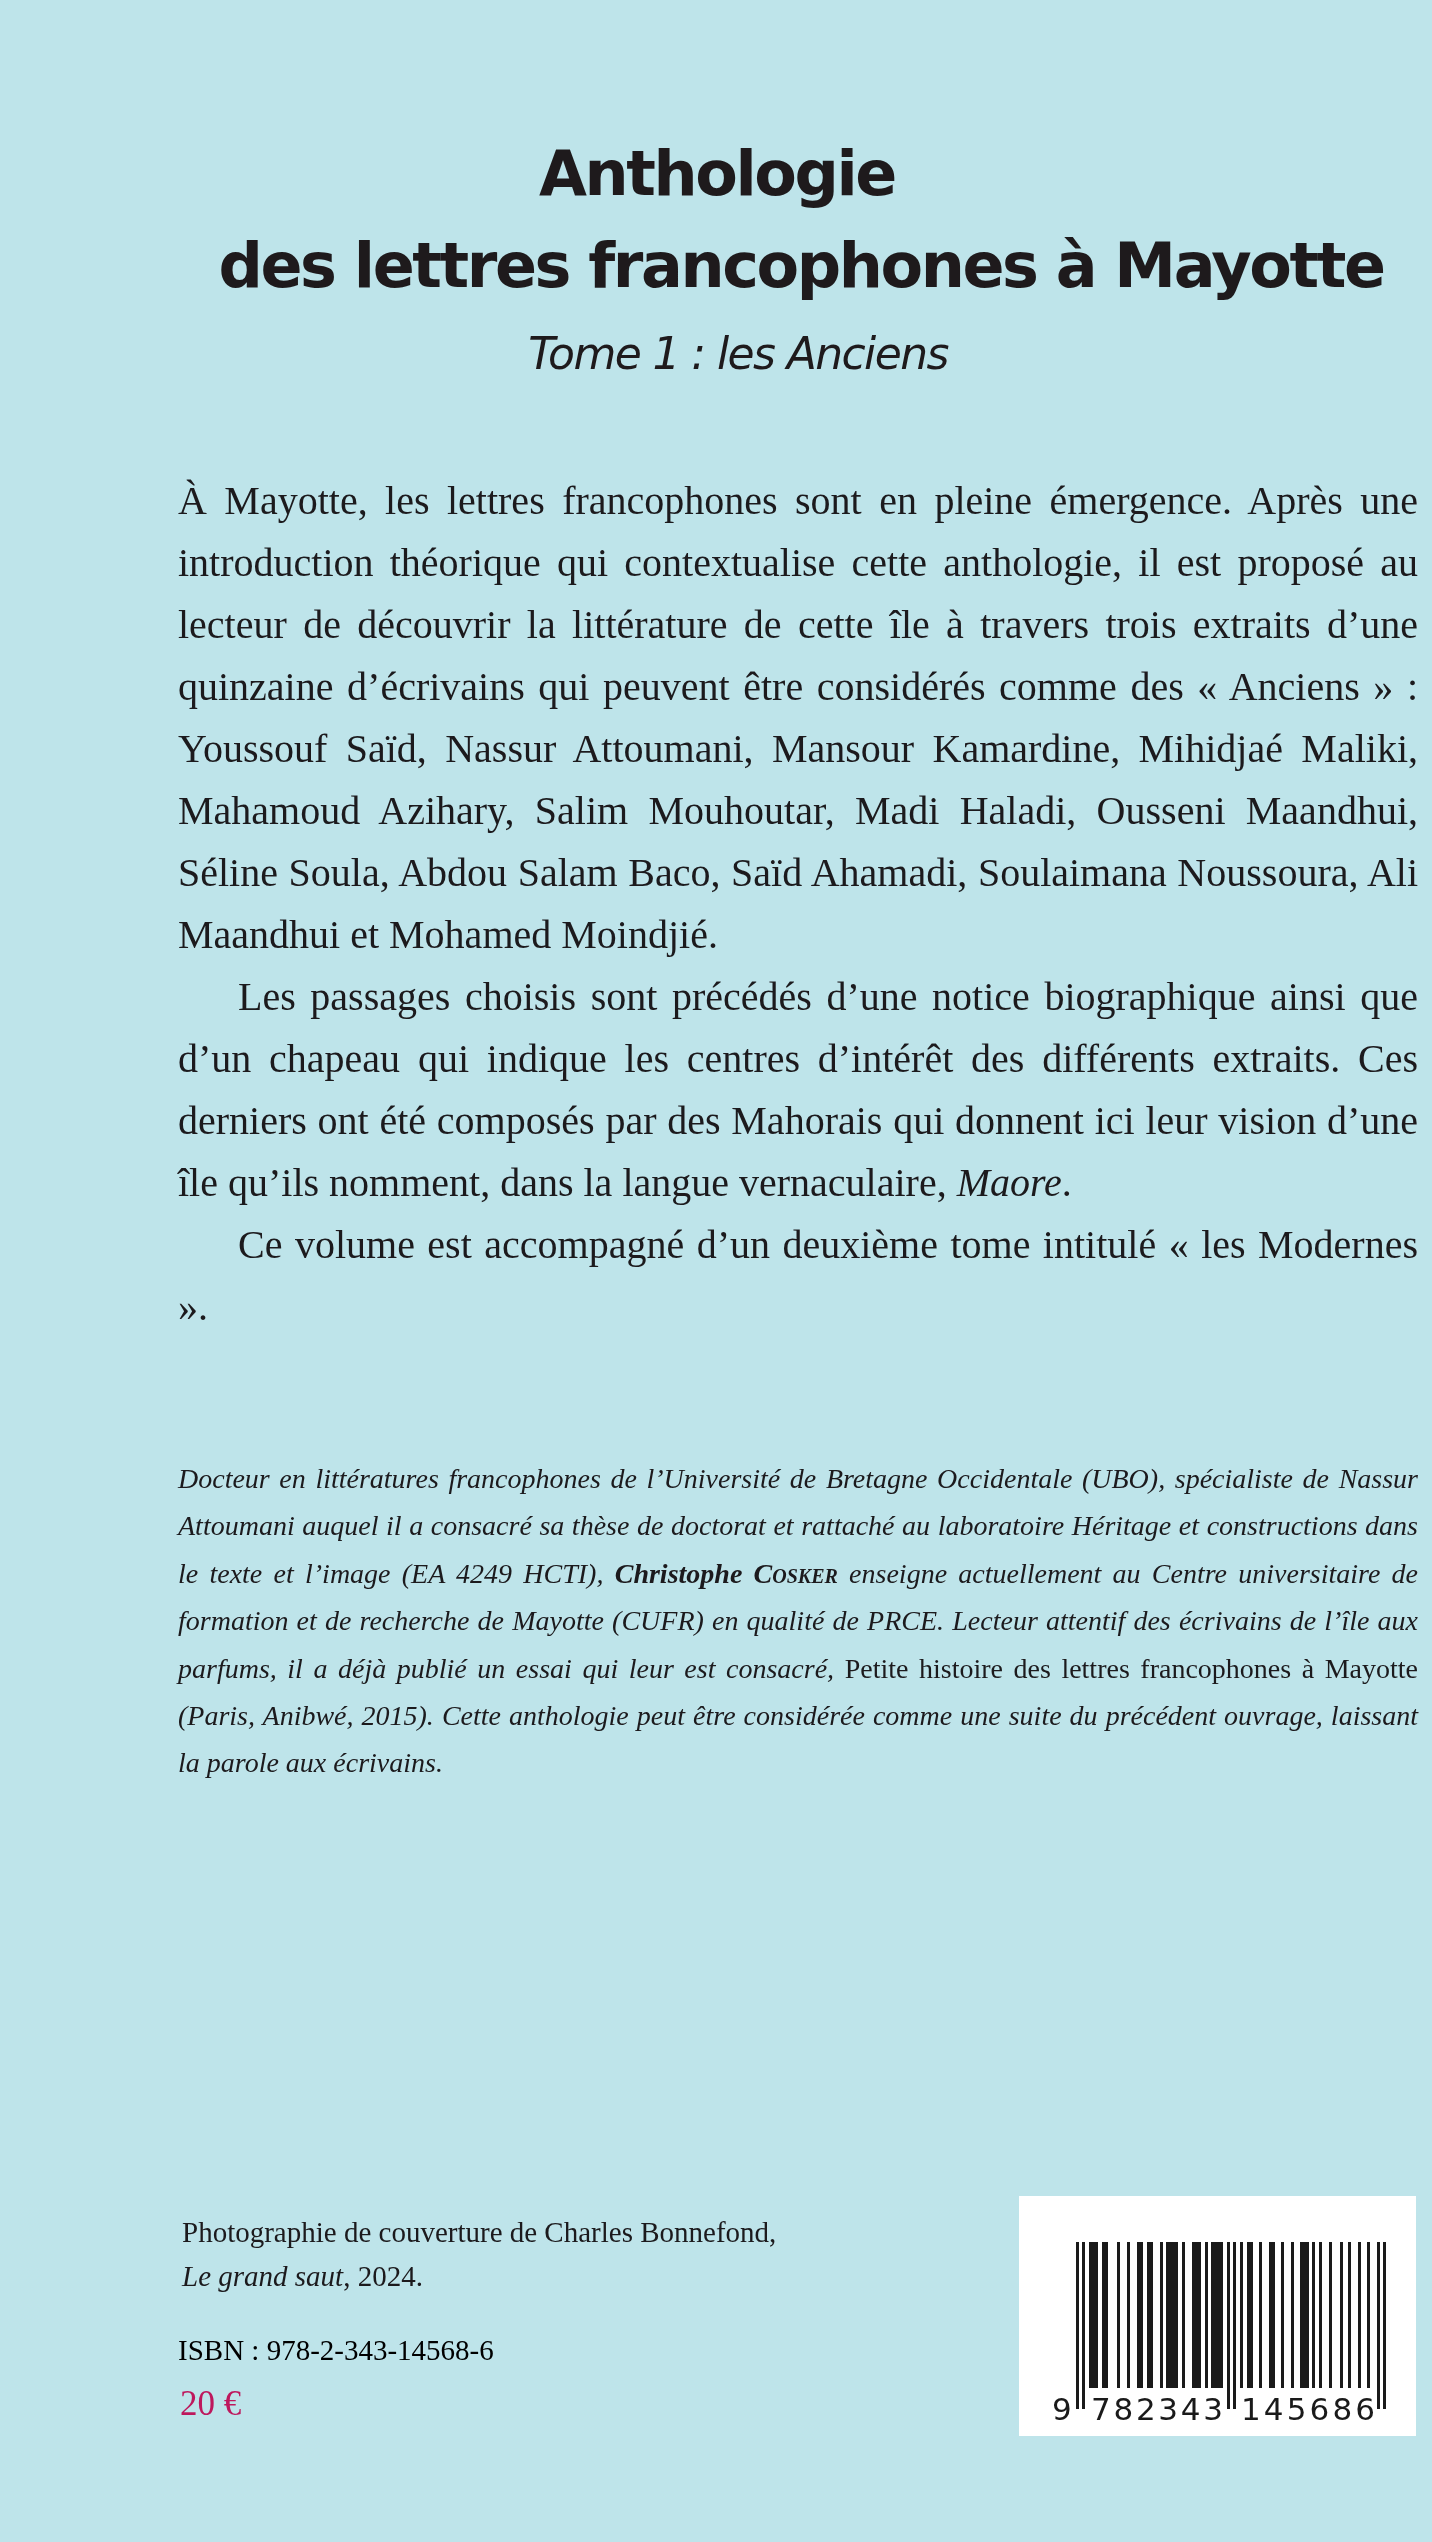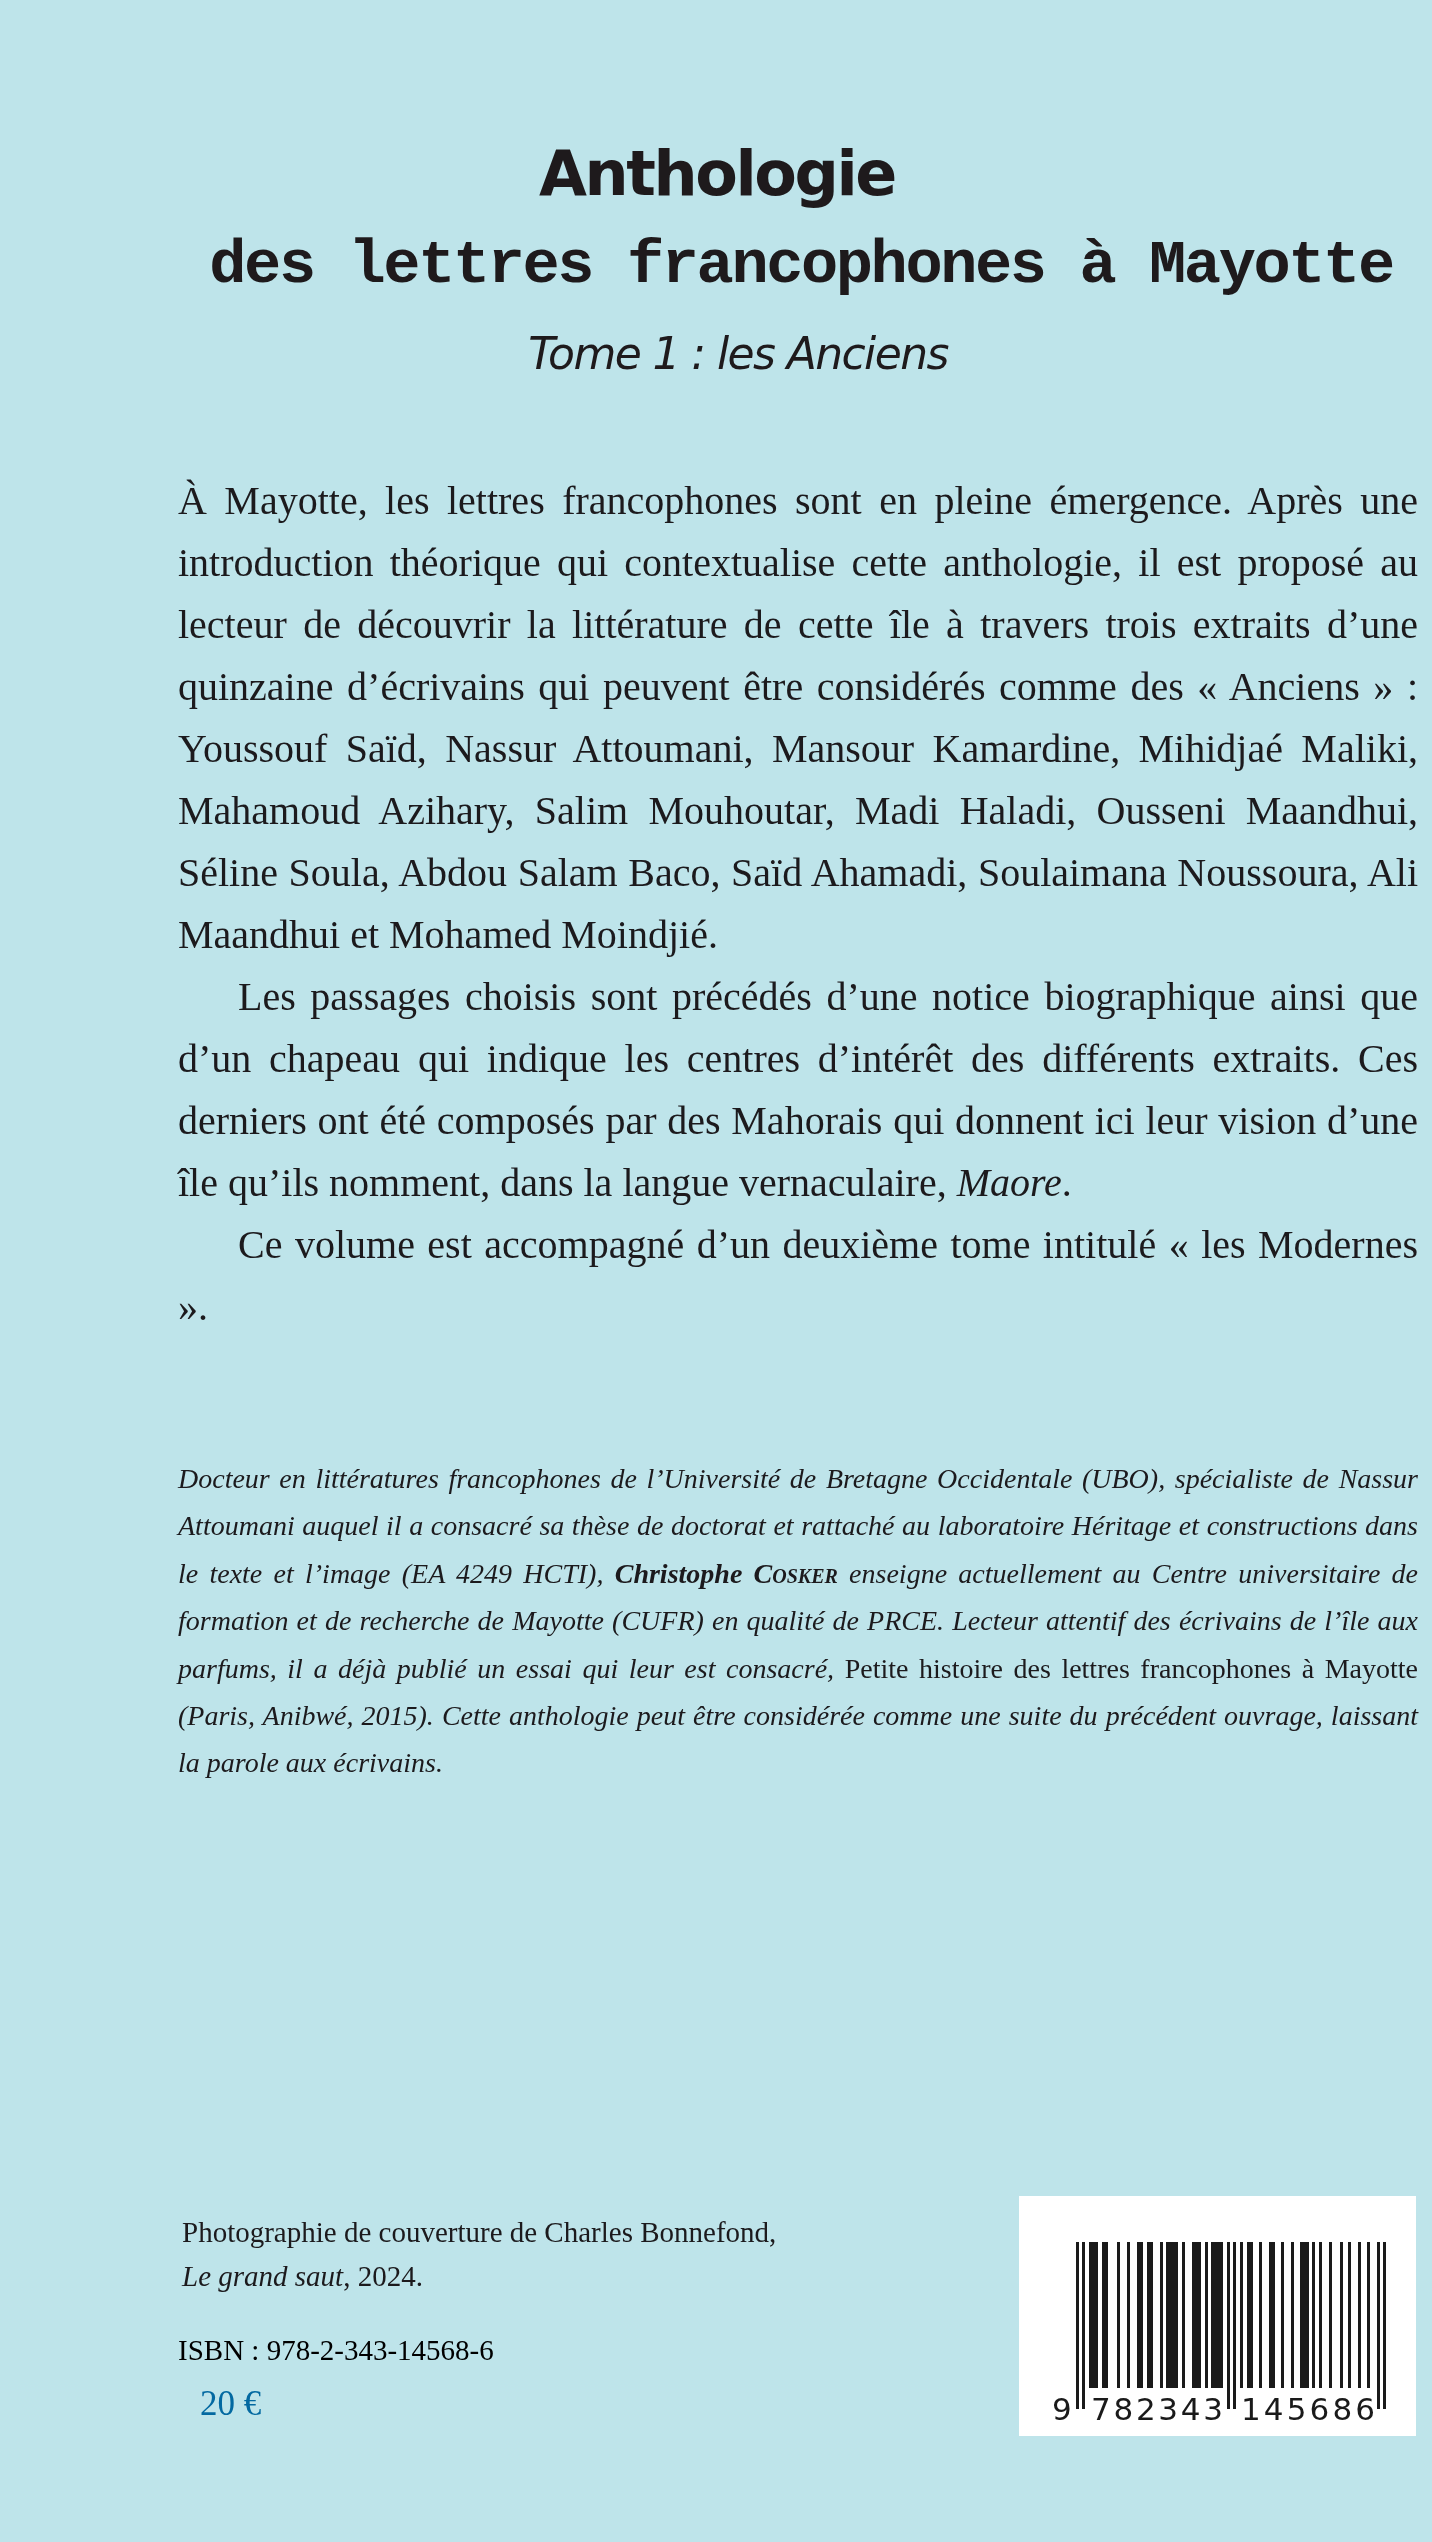--- a/index.html
+++ b/index.html
@@ -37,21 +37,20 @@
     color: #1e1a1c;
     white-space: nowrap;
     display: block;
   }
   .title-line.l1 {
     padding-left: 2px;
     text-align: center;
   }
   .title-line.l2 {
     padding-left: 170px;
-    font-family: Liberation Mono, monospace;
   }
   .subtitle {
     position: absolute;
     left: 0;
     top: 328px;
     width: 1312px;
     text-align: center;
     padding-left: 164px;
     box-sizing: border-box;
     font-family: "DejaVu Sans", sans-serif;
@@ -116,26 +115,26 @@
     position: absolute;
     left: 178px;
     top: 2330px;
     font-family: "Liberation Serif", serif;
     font-size: 29px;
     line-height: 40px;
     color: #000000;
   }
   .price {
     position: absolute;
-    left: 200px;
+    left: 180px;
     top: 2382px;
     font-family: "Liberation Serif", serif;
     font-size: 35px;
     line-height: 44px;
-    color: #0369a1;
+    color: #be185d;
   }
   .barcode-box {
     position: absolute;
     left: 1019px;
     top: 2196px;
     width: 397px;
     height: 240px;
     background: #ffffff;
   }
   .barcode-svg {

